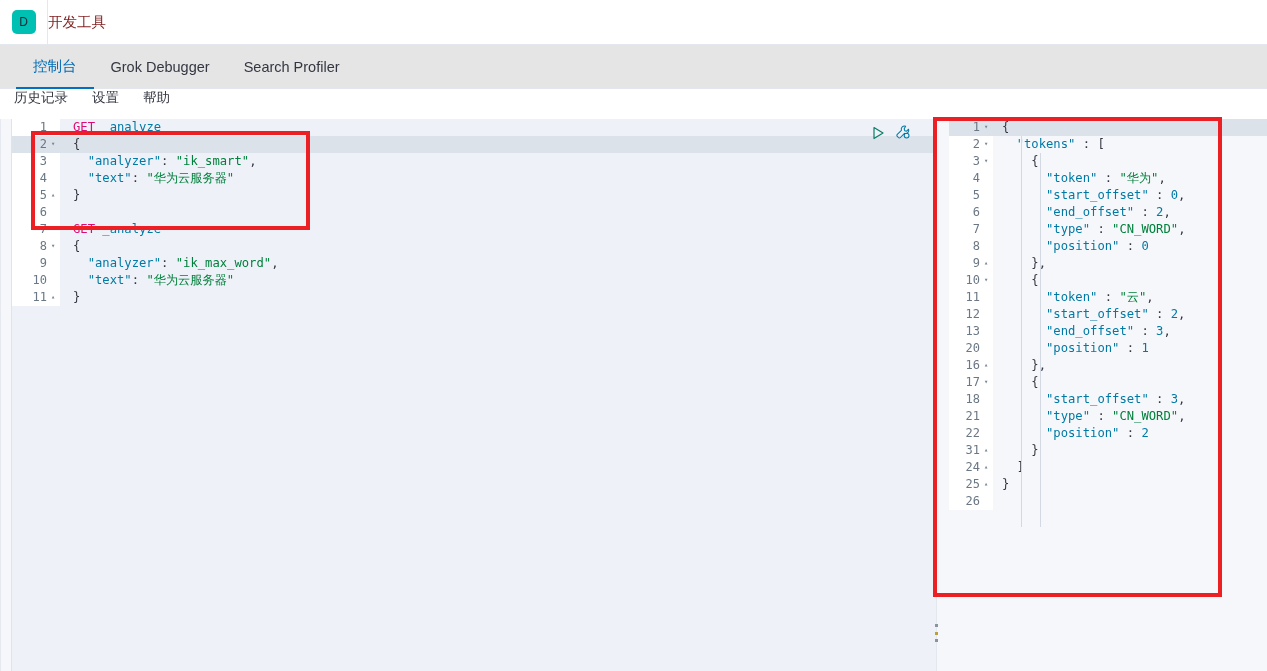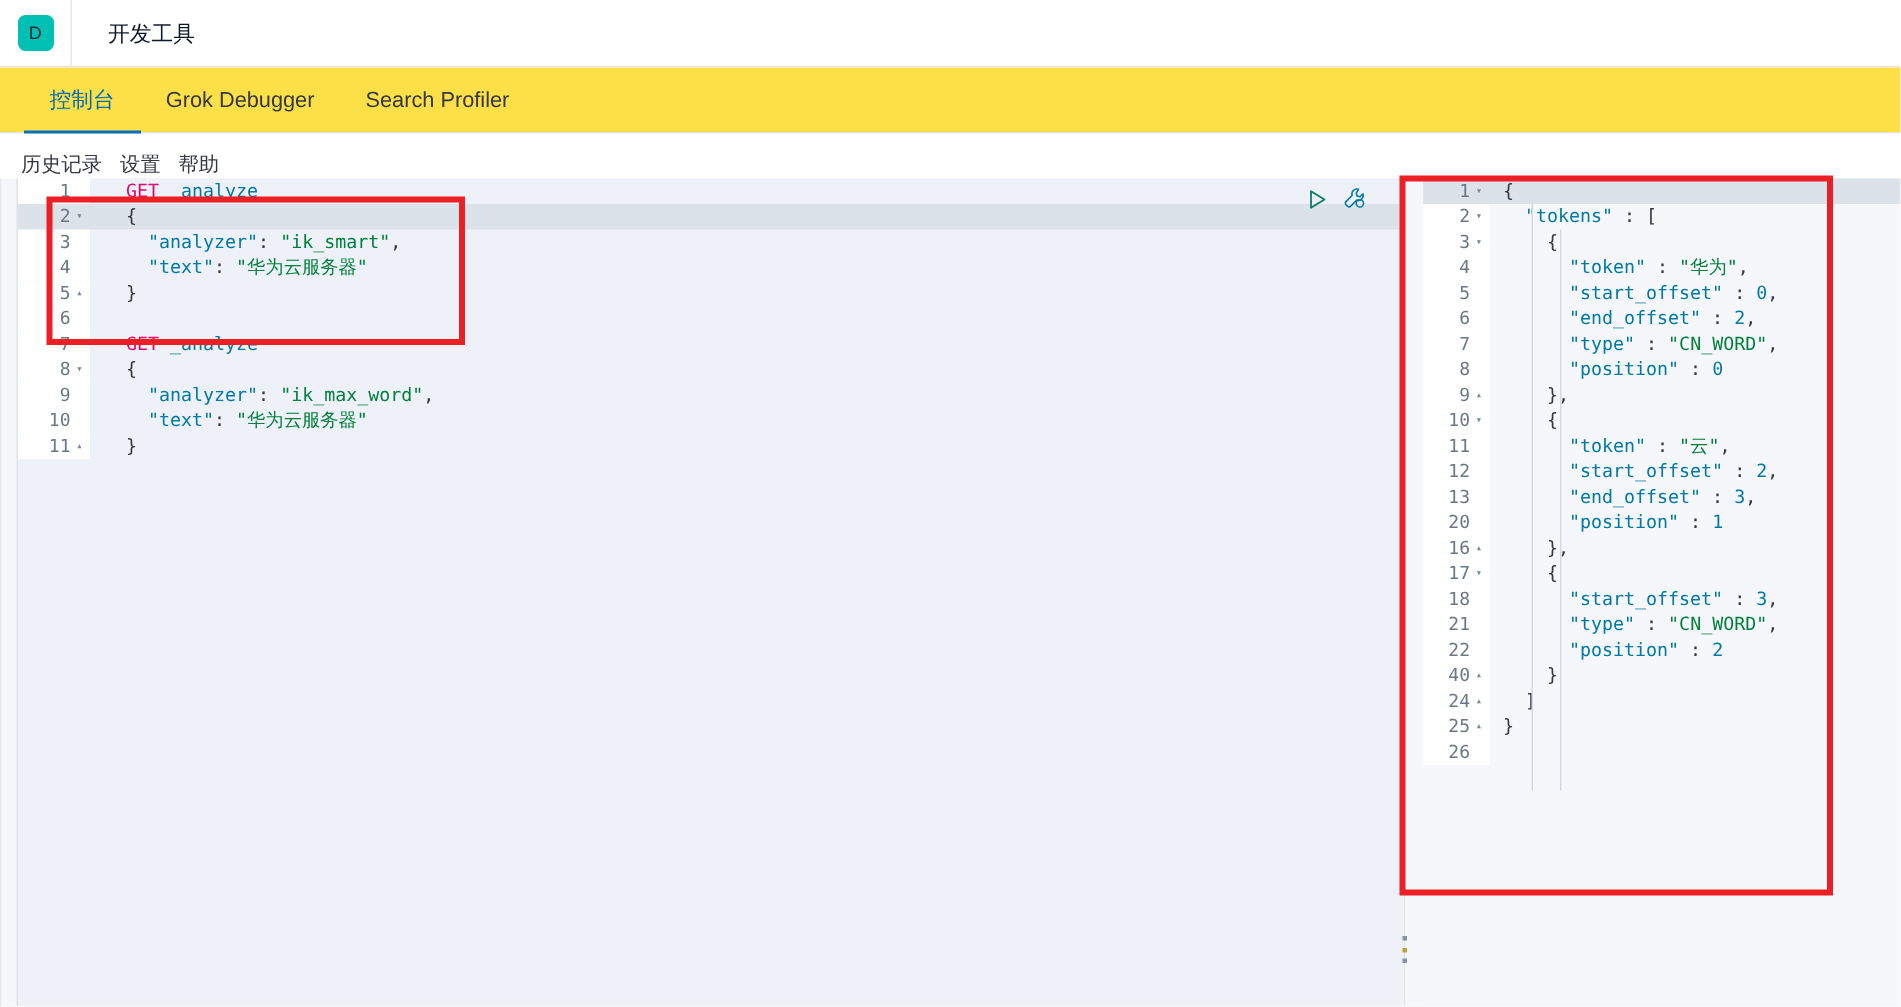--- a/index.html
+++ b/index.html
@@ -26,30 +26,29 @@
   .logo {
     width: 24px; height: 24px;
     border-radius: 5px;
     background: #00bfb3;
     color: #1b2733;
     font-size: 12px;
     font-weight: 400;
     display: flex; align-items: center; justify-content: center;
   }
   .app-title {
-    margin-left: 24px;
     font-size: 14.5px;
-    color: #0f172a;
+    color: #7f1d1d;
     font-family: Liberation Mono, monospace;
   }
 
   
   .tabbar {
     height: 44px;
-    background: #fde047;
+    background: #e5e5e5;
     border-bottom: 1px solid #e3e6ec;
     display: flex;
     align-items: stretch;
     padding-left: 16px;
   }
   .tab {
     display: flex; align-items: center;
     padding: 0 17px;
     font-size: 14.5px;
     color: #343741;
@@ -62,24 +61,24 @@
     position: absolute;
     left: 0; right: 0; bottom: -1px;
     height: 2px;
     background: #0071c2;
   }
 
   
   .submenu {
     height: 30px;
     display: flex;
-    align-items: flex-end;
+    align-items: flex-start;
     padding-left: 14px;
     background: #ffffff;
-    gap: 12px;
+    gap: 24px;
   }
   .submenu-item {
     font-size: 13.5px;
     color: #343741;
     cursor: pointer;
   }
 
   
   .console {
     position: relative;
@@ -137,21 +136,21 @@
   .line.active .gutter { background: #dce2ea; }
 
   .fold {
     width: 8px;
     font-size: 7px;
     color: #7a8794;
     text-align: center;
     line-height: 17px;
   }
   .code {
-    padding-left: 24px;
+    padding-left: 13px;
     flex: 1;
   }
   .pane-right .code { padding-left: 9px; }
 
   
   .t-method { color: #dd0a73; }
   .t-url    { color: #0079a5; }
   .t-key    { color: #0079a5; }
   .t-str    { color: #00803c; }
   .t-num    { color: #0079a5; }
@@ -290,21 +289,21 @@
           <div class="line"><div class="gutter"><span>10</span><span class="fold">▾</span></div><div class="code"><span class="t-punc">    {</span></div></div>
           <div class="line"><div class="gutter"><span>11</span><span class="fold"></span></div><div class="code"><span class="t-key">      "token"</span><span class="t-punc"> : </span><span class="t-str">"云"</span><span class="t-punc">,</span></div></div>
           <div class="line"><div class="gutter"><span>12</span><span class="fold"></span></div><div class="code"><span class="t-key">      "start_offset"</span><span class="t-punc"> : </span><span class="t-num">2</span><span class="t-punc">,</span></div></div>
           <div class="line"><div class="gutter"><span>13</span><span class="fold"></span></div><div class="code"><span class="t-key">      "end_offset"</span><span class="t-punc"> : </span><span class="t-num">3</span><span class="t-punc">,</span></div></div>
           <div class="line"><div class="gutter"><span>20</span><span class="fold"></span></div><div class="code"><span class="t-key">      "position"</span><span class="t-punc"> : </span><span class="t-num">1</span></div></div>
           <div class="line"><div class="gutter"><span>16</span><span class="fold">▴</span></div><div class="code"><span class="t-punc">    },</span></div></div>
           <div class="line"><div class="gutter"><span>17</span><span class="fold">▾</span></div><div class="code"><span class="t-punc">    {</span></div></div>
           <div class="line"><div class="gutter"><span>18</span><span class="fold"></span></div><div class="code"><span class="t-key">      "start_offset"</span><span class="t-punc"> : </span><span class="t-num">3</span><span class="t-punc">,</span></div></div>
           <div class="line"><div class="gutter"><span>21</span><span class="fold"></span></div><div class="code"><span class="t-key">      "type"</span><span class="t-punc"> : </span><span class="t-str">"CN_WORD"</span><span class="t-punc">,</span></div></div>
           <div class="line"><div class="gutter"><span>22</span><span class="fold"></span></div><div class="code"><span class="t-key">      "position"</span><span class="t-punc"> : </span><span class="t-num">2</span></div></div>
-          <div class="line"><div class="gutter"><span>40</span><span class="fold">▴</span></div><div class="code"><span class="t-punc">    }</span></div></div>
+          <div class="line"><div class="gutter"><span>31</span><span class="fold">▴</span></div><div class="code"><span class="t-punc">    }</span></div></div>
           <div class="line"><div class="gutter"><span>24</span><span class="fold">▴</span></div><div class="code"><span class="t-punc">  ]</span></div></div>
           <div class="line"><div class="gutter"><span>25</span><span class="fold">▴</span></div><div class="code"><span class="t-punc">}</span></div></div>
           <div class="line"><div class="gutter"><span>26</span><span class="fold"></span></div><div class="code"><span class="t-plain"></span></div></div>
           <div class="guide1" style="left: 72px; top: 17px; height: 391px;"></div>
           <div class="guide1" style="left: 91px; top: 34px; height: 374px;"></div>
         </div>
     </div>
 
     <div class="drag-handle">
       <i></i>

